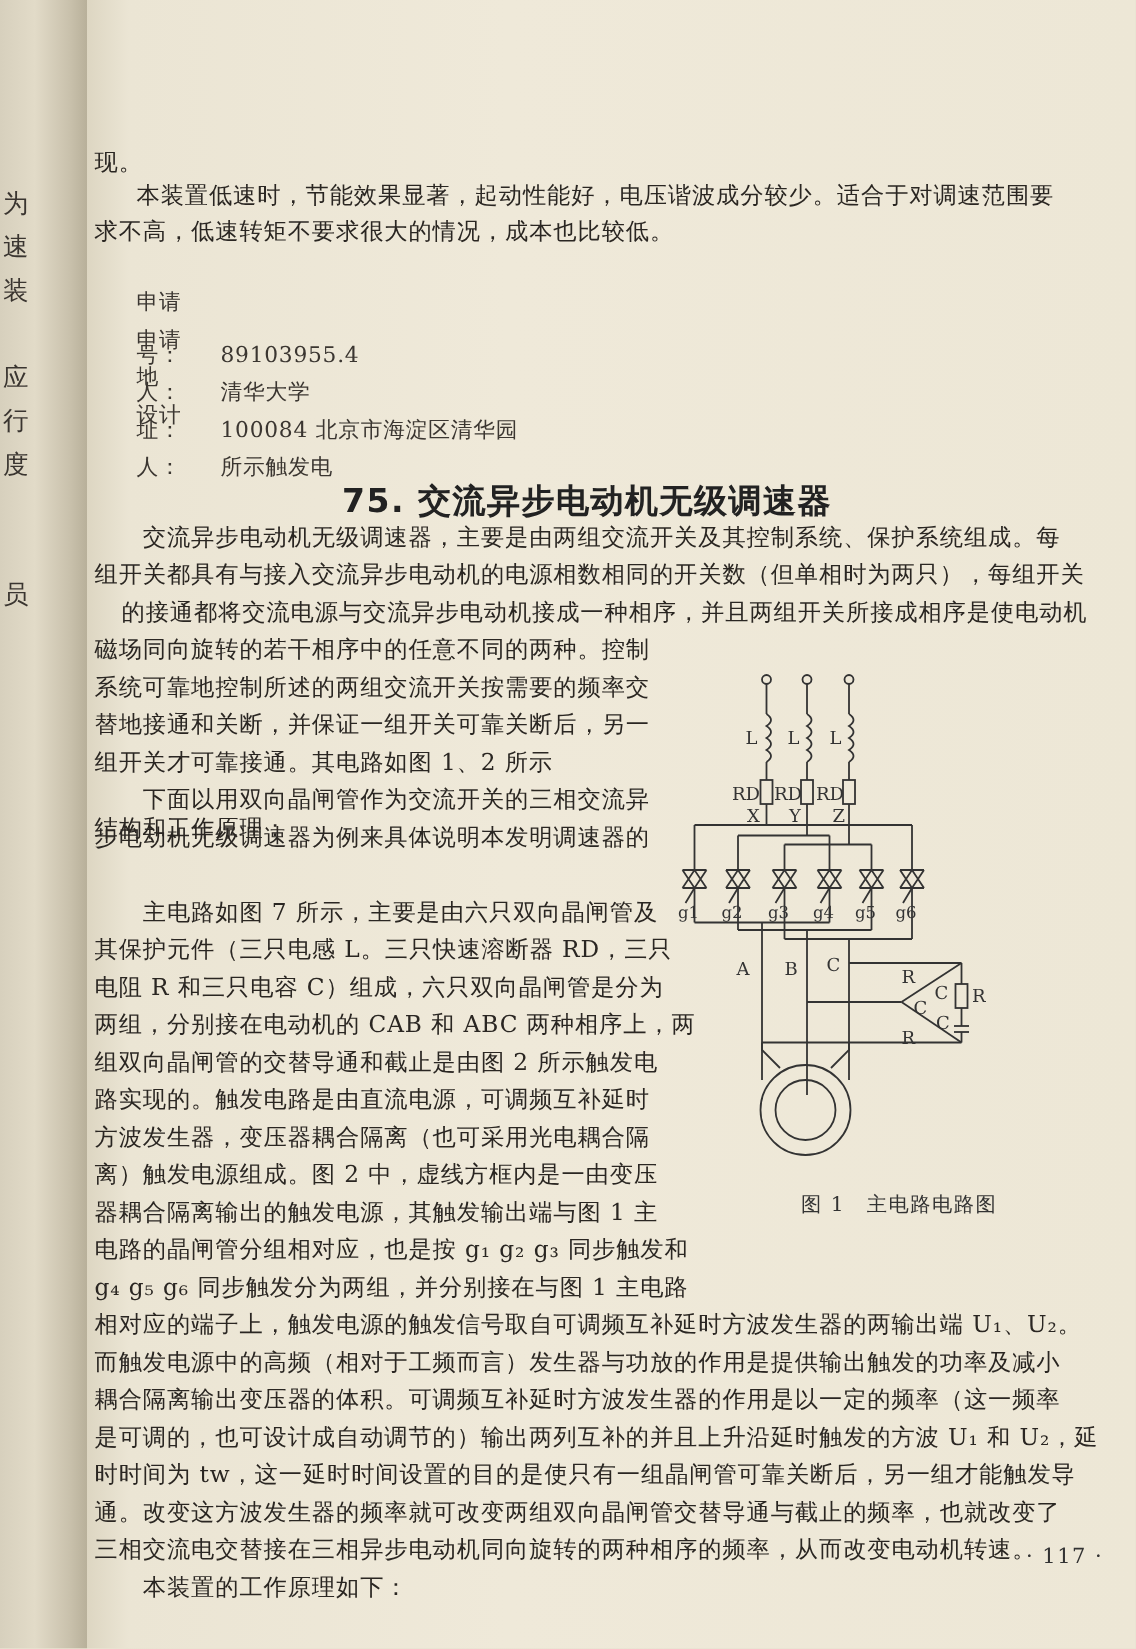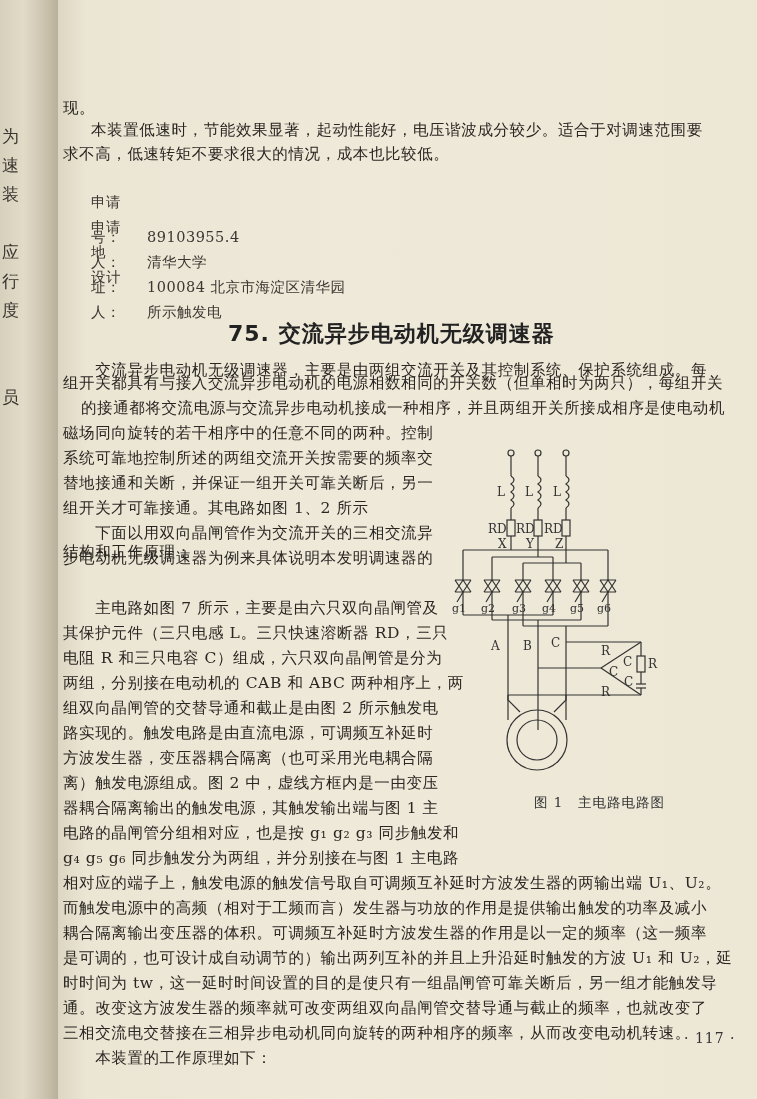--- a/index.html
+++ b/index.html
@@ -52,21 +52,21 @@
   </div>
   <div class="info" style="top:235px;">
     <span class="lbl">地　址：</span><span>100084 北京市海淀区清华园</span>
   </div>
   <div class="info" style="top:260px;">
     <span class="lbl">设计人：</span><span>所示触发电</span>
   </div>
 
   <div class="title">75. 交流异步电动机无级调速器</div>
 
-  <div class="txt" style="left:5px;top:346px;margin-top:12px;">　　交流异步电动机无级调速器，主要是由两组交流开关及其控制系统、保护系统组成。每</div>
+  <div class="txt" style="left:5px;top:346px;">　　交流异步电动机无级调速器，主要是由两组交流开关及其控制系统、保护系统组成。每</div>
   <div class="txt" style="left:5px;top:371px;">组开关都具有与接入交流异步电动机的电源相数相同的开关数（但单相时为两只），每组开关</div>
   <div class="txt" style="left:23px;top:396px;">的接通都将交流电源与交流异步电动机接成一种相序，并且两组开关所接成相序是使电动机</div>
   <div class="txt" style="left:5px;top:421px;">磁场同向旋转的若干相序中的任意不同的两种。控制</div>
   <div class="txt" style="left:5px;top:446px;">系统可靠地控制所述的两组交流开关按需要的频率交</div>
   <div class="txt" style="left:5px;top:471px;">替地接通和关断，并保证一组开关可靠关断后，另一</div>
   <div class="txt" style="left:5px;top:496px;">组开关才可靠接通。其电路如图 1、2 所示</div>
   <div class="txt" style="left:5px;top:521px;">　　下面以用双向晶闸管作为交流开关的三相交流异</div>
   <div class="txt" style="left:5px;top:546px;">步电动机无级调速器为例来具体说明本发明调速器的</div>
   <div class="txt" style="left:5px;top:540px;">结构和工作原理：</div>
   <div class="txt" style="left:5px;top:596px;">　　主电路如图 7 所示，主要是由六只双向晶闸管及</div>

